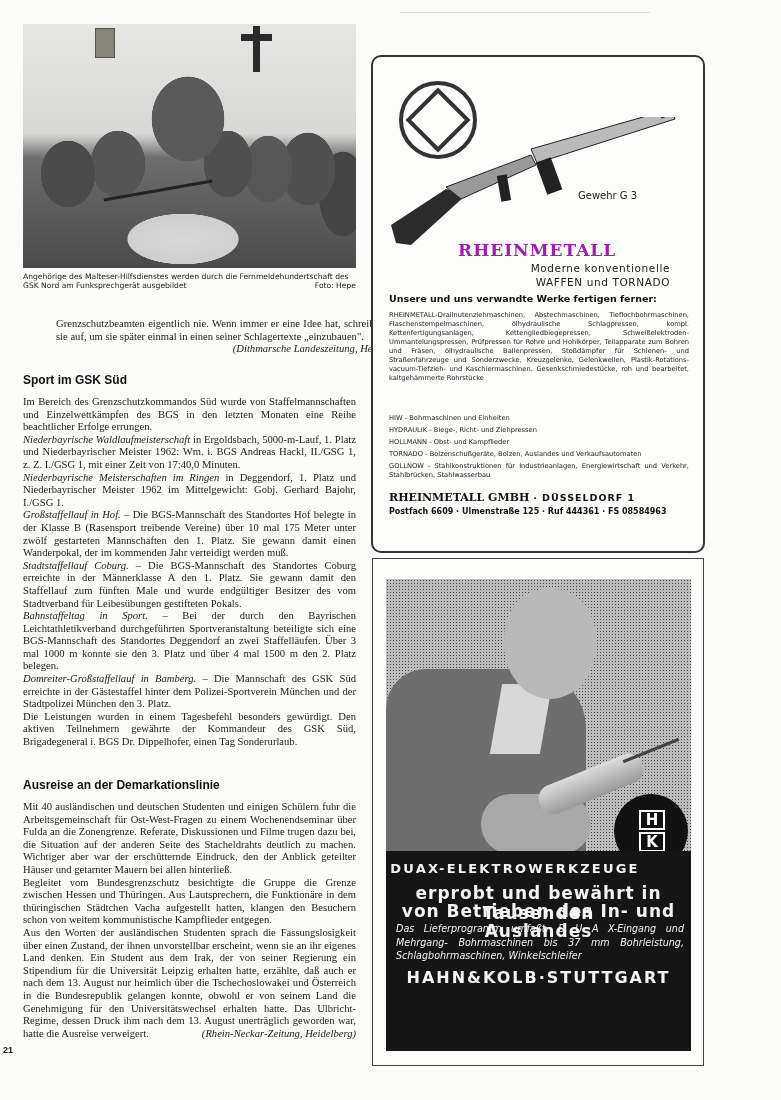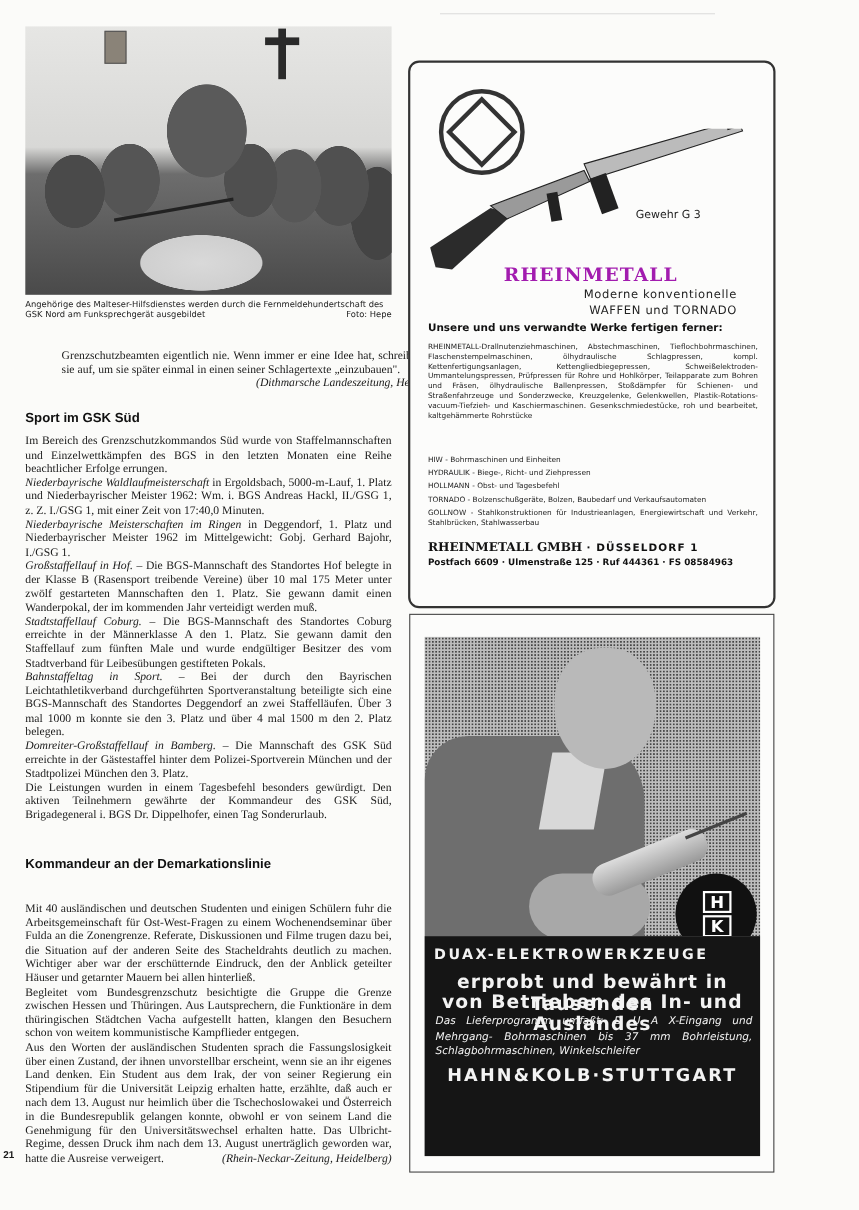--- a/index.html
+++ b/index.html
@@ -50,21 +50,21 @@
   .man-body{position:absolute;left:0;top:90px;width:200px;height:200px;background:#6e6e6e;border-radius:40px 60px 0 0;}
   .man-head{position:absolute;left:118px;top:10px;width:92px;height:110px;background:#b9b9b9;border-radius:45% 45% 50% 50%;}
   .man-collar{position:absolute;left:110px;top:105px;width:50px;height:70px;background:#d8d8d8;transform:skewX(-10deg);}
   .drill{position:absolute;left:150px;top:190px;width:110px;height:30px;background:linear-gradient(#ddd,#999);border-radius:14px;transform:rotate(-22deg);}
   .drill-bit{position:absolute;left:235px;top:170px;width:60px;height:3px;background:#444;transform:rotate(-22deg);}
   .hand{position:absolute;left:95px;top:215px;width:110px;height:60px;background:#a8a8a8;border-radius:30px;}
   .hk{position:absolute;left:228px;top:215px;width:74px;height:74px;border-radius:50%;background:#111;}
   .hk .box{position:absolute;left:25px;width:26px;height:20px;border:2px solid #fff;box-sizing:border-box;color:#fff;font-family:"DejaVu Sans",sans-serif;font-weight:bold;font-size:15px;line-height:16px;text-align:center;}
   .hk .b1{top:16px;} .hk .b2{top:38px;}
   .blackbox{position:absolute;left:13px;top:292px;width:305px;height:200px;background:#151515;color:#f3f3f3;}
-  .d1{position:absolute;left:0;top:10px;width:258px;text-align:right;font-family:"DejaVu Sans",sans-serif;font-weight:bold;font-size:13px;letter-spacing:2.2px;}
+  .d1{position:absolute;left:0;top:10px;width:258px;text-align:center;font-family:"DejaVu Sans",sans-serif;font-weight:bold;font-size:13px;letter-spacing:2.2px;}
   .d2,.d3{position:absolute;left:0;width:305px;text-align:center;font-family:"DejaVu Sans",sans-serif;font-weight:bold;font-size:17px;letter-spacing:1px;}
   .d2{top:32px;} .d3{top:50px;}
   .d4{position:absolute;left:10px;top:71px;width:288px;font-family:"DejaVu Sans",sans-serif;font-style:italic;font-size:9.6px;line-height:13.5px;text-align:justify;}
   .d5{position:absolute;left:0;top:117px;width:305px;text-align:center;font-family:"DejaVu Sans",sans-serif;font-weight:bold;font-size:16px;letter-spacing:2px;}
   .topline{position:absolute;left:400px;top:12px;width:250px;height:1px;background:#ddd;}
 </style>
 </head>
 <body>
 
 <div class="topline"></div>
@@ -91,23 +91,23 @@
   <p>Im Bereich des Grenzschutzkommandos Süd wurde von Staffelmannschaften und Einzelwettkämpfen des BGS in den letzten Monaten eine Reihe beachtlicher Erfolge errungen.</p>
   <p><i>Niederbayrische Waldlaufmeisterschaft</i><span> in Ergoldsbach, 5000-m-Lauf, 1. Platz und Niederbayrischer Meister 1962: Wm. i. BGS Andreas Hackl, II./GSG 1, z. Z. I./GSG 1, mit einer Zeit von 17:40,0 Minuten.</span></p>
   <p><i>Niederbayrische Meisterschaften im Ringen</i><span> in Deggendorf, 1. Platz und Niederbayrischer Meister 1962 im Mittelgewicht: Gobj. Gerhard Bajohr, I./GSG 1.</span></p>
   <p><i>Großstaffellauf in Hof.</i><span> – Die BGS-Mannschaft des Standortes Hof belegte in der Klasse B (Rasensport treibende Vereine) über 10 mal 175 Meter unter zwölf gestarteten Mannschaften den 1. Platz. Sie gewann damit einen Wanderpokal, der im kommenden Jahr verteidigt werden muß.</span></p>
   <p><i>Stadtstaffellauf Coburg.</i><span> – Die BGS-Mannschaft des Standortes Coburg erreichte in der Männerklasse A den 1. Platz. Sie gewann damit den Staffellauf zum fünften Male und wurde endgültiger Besitzer des vom Stadtverband für Leibesübungen gestifteten Pokals.</span></p>
   <p><i>Bahnstaffeltag in Sport.</i><span> – Bei der durch den Bayrischen Leichtathletikverband durchgeführten Sportveranstaltung beteiligte sich eine BGS-Mannschaft des Standortes Deggendorf an zwei Staffelläufen. Über 3 mal 1000 m konnte sie den 3. Platz und über 4 mal 1500 m den 2. Platz belegen.</span></p>
   <p><i>Domreiter-Großstaffellauf in Bamberg.</i><span> – Die Mannschaft des GSK Süd erreichte in der Gästestaffel hinter dem Polizei-Sportverein München und der Stadtpolizei München den 3. Platz.</span></p>
   <p>Die Leistungen wurden in einem Tagesbefehl besonders gewürdigt. Den aktiven Teilnehmern gewährte der Kommandeur des GSK Süd, Brigadegeneral i. BGS Dr. Dippelhofer, einen Tag Sonderurlaub.</p>
 </div>
 
-<div class="h" style="top:778px;">Kommandeur an der Demarkationslinie</div>
+<div class="h" style="top:778px;">Ausreise an der Demarkationslinie</div>
 
-<div class="col" style="top:801px;margin-top:20px;">
+<div class="col" style="top:801px;">
   <p>Mit 40 ausländischen und deutschen Studenten und einigen Schülern fuhr die Arbeitsgemeinschaft für Ost-West-Fragen zu einem Wochenendseminar über Fulda an die Zonengrenze. Referate, Diskussionen und Filme trugen dazu bei, die Situation auf der anderen Seite des Stacheldrahts deutlich zu machen. Wichtiger aber war der erschütternde Eindruck, den der Anblick geteilter Häuser und getarnter Mauern bei allen hinterließ.</p>
   <p>Begleitet vom Bundesgrenzschutz besichtigte die Gruppe die Grenze zwischen Hessen und Thüringen. Aus Lautsprechern, die Funktionäre in dem thüringischen Städtchen Vacha aufgestellt hatten, klangen den Besuchern schon von weitem kommunistische Kampflieder entgegen.</p>
   <p><span>Aus den Worten der ausländischen Studenten sprach die Fassungslosigkeit über einen Zustand, der ihnen unvorstellbar erscheint, wenn sie an ihr eigenes Land denken. Ein Student aus dem Irak, der von seiner Regierung ein Stipendium für die Universität Leipzig erhalten hatte, erzählte, daß auch er nach dem 13. August nur heimlich über die Tschechoslowakei und Österreich in die Bundesrepublik gelangen konnte, obwohl er von seinem Land die Genehmigung für den Universitätswechsel erhalten hatte. Das Ulbricht-Regime, dessen Druck ihm nach dem 13. August unerträglich geworden war, hatte die Ausreise verweigert.</span>
   <span class="src">(Rhein-Neckar-Zeitung, Heidelberg)</span></p>
 </div>
 
 <div class="pagenum">21</div>
 
 <div class="ad1">
   <div class="logo">
@@ -123,22 +123,22 @@
   </svg>
   <div class="gun-label">Gewehr G 3</div>
   <div class="rm-title">RHEINMETALL</div>
   <div class="rm-sub1">Moderne konventionelle</div>
   <div class="rm-sub2">WAFFEN und TORNADO</div>
   <div class="rm-head">Unsere und uns verwandte Werke fertigen ferner:</div>
   <div class="rm-body">RHEINMETALL-Drallnutenziehmaschinen, Abstechmaschinen, Tieflochbohrmaschinen, Flaschenstempelmaschinen, ölhydraulische Schlagpressen, kompl. Kettenfertigungsanlagen, Kettengliedbiegepressen, Schweißelektroden-Ummantelungspressen, Prüfpressen für Rohre und Hohlkörper, Teilapparate zum Bohren und Fräsen, ölhydraulische Ballenpressen, Stoßdämpfer für Schienen- und Straßenfahrzeuge und Sonderzwecke, Kreuzgelenke, Gelenkwellen, Plastik-Rotations-vacuum-Tiefzieh- und Kaschiermaschinen. Gesenkschmiedestücke, roh und bearbeitet, kaltgehämmerte Rohrstücke</div>
   <div class="rm-list">
     <div>HIW - Bohrmaschinen und Einheiten</div>
     <div>HYDRAULIK - Biege-, Richt- und Ziehpressen</div>
-    <div>HOLLMANN - Obst- und Tagesbefehl</div>
-    <div>TORNADO - Bolzenschußgeräte, Bolzen, Baubedarf und Verkaufsautomaten</div>
+    <div>HOLLMANN - Obst- und Kampflieder</div>
+    <div>TORNADO - Bolzenschußgeräte, Bolzen, Auslandes und Verkaufsautomaten</div>
     <div>GOLLNOW - Stahlkonstruktionen für Industrieanlagen, Energiewirtschaft und Verkehr, Stahlbrücken, Stahlwasserbau</div>
   </div>
   <div class="rm-foot1">
     <span>RHEINMETALL GMBH</span>
     <span class="city">· DÜSSELDORF 1</span>
   </div>
   <div class="rm-foot2">Postfach 6609 · Ulmenstraße 125 · Ruf 444361 · FS 08584963</div>
 </div>
 
 <div class="ad2">

